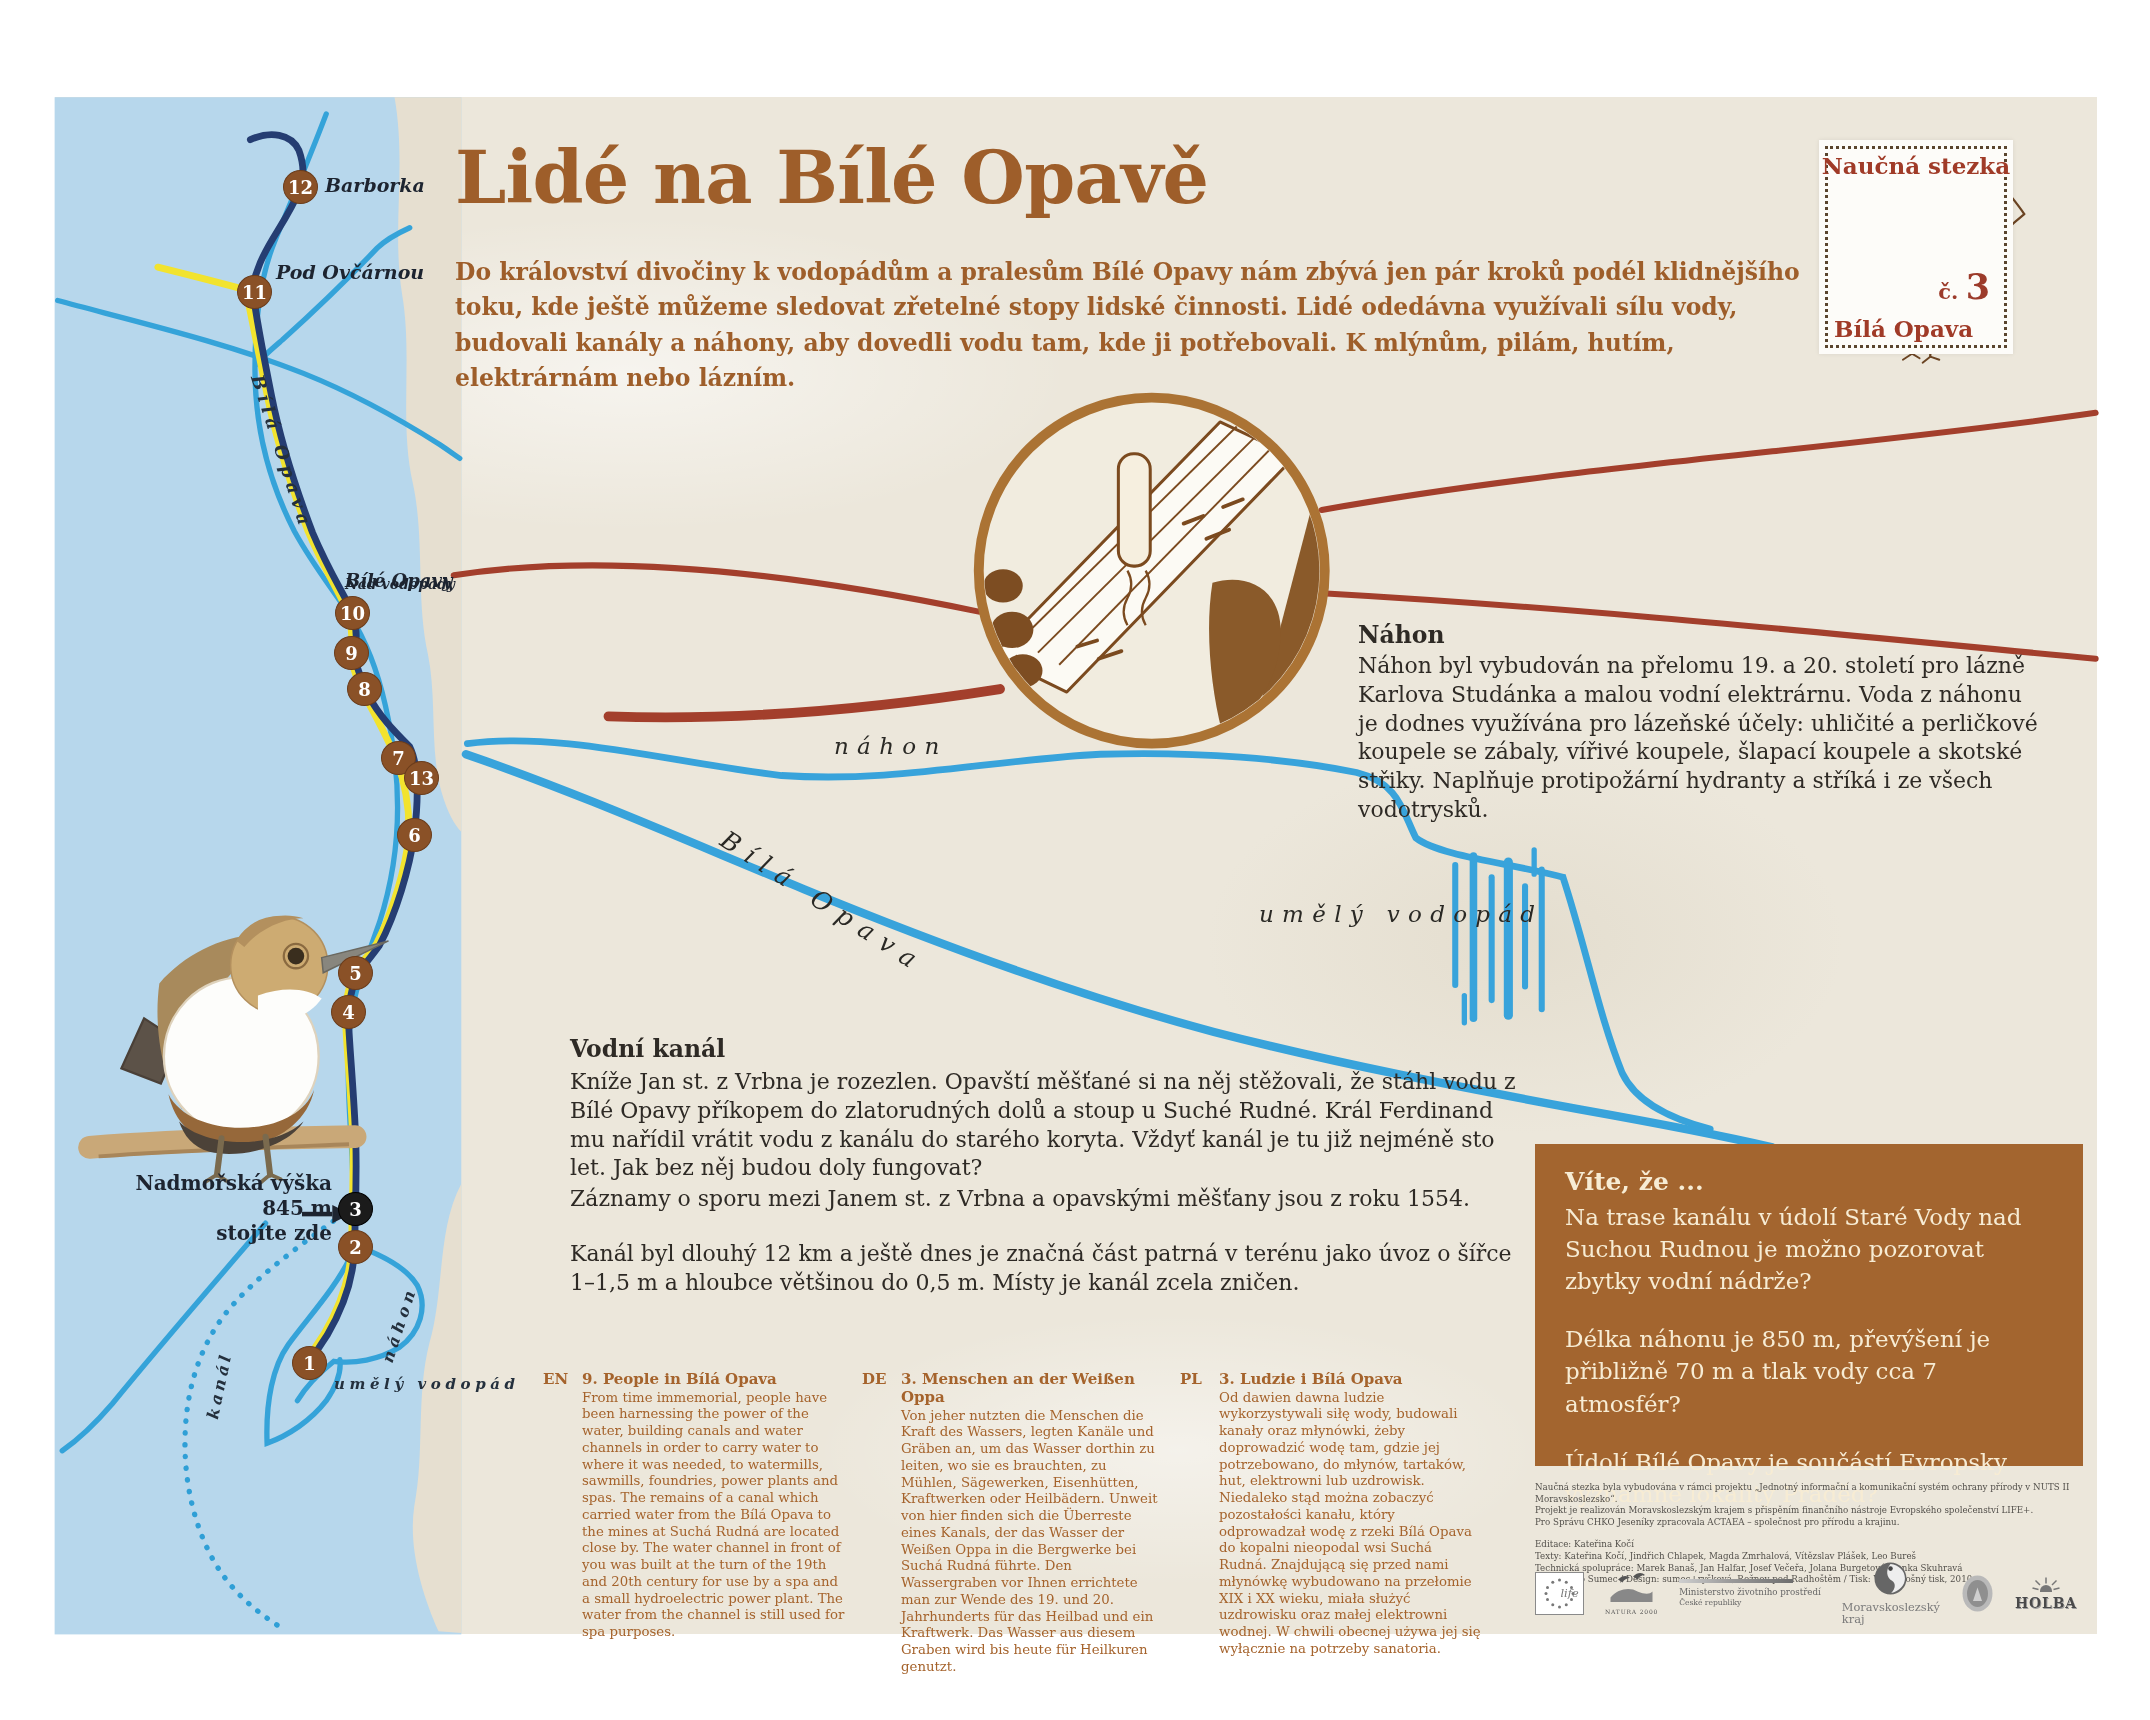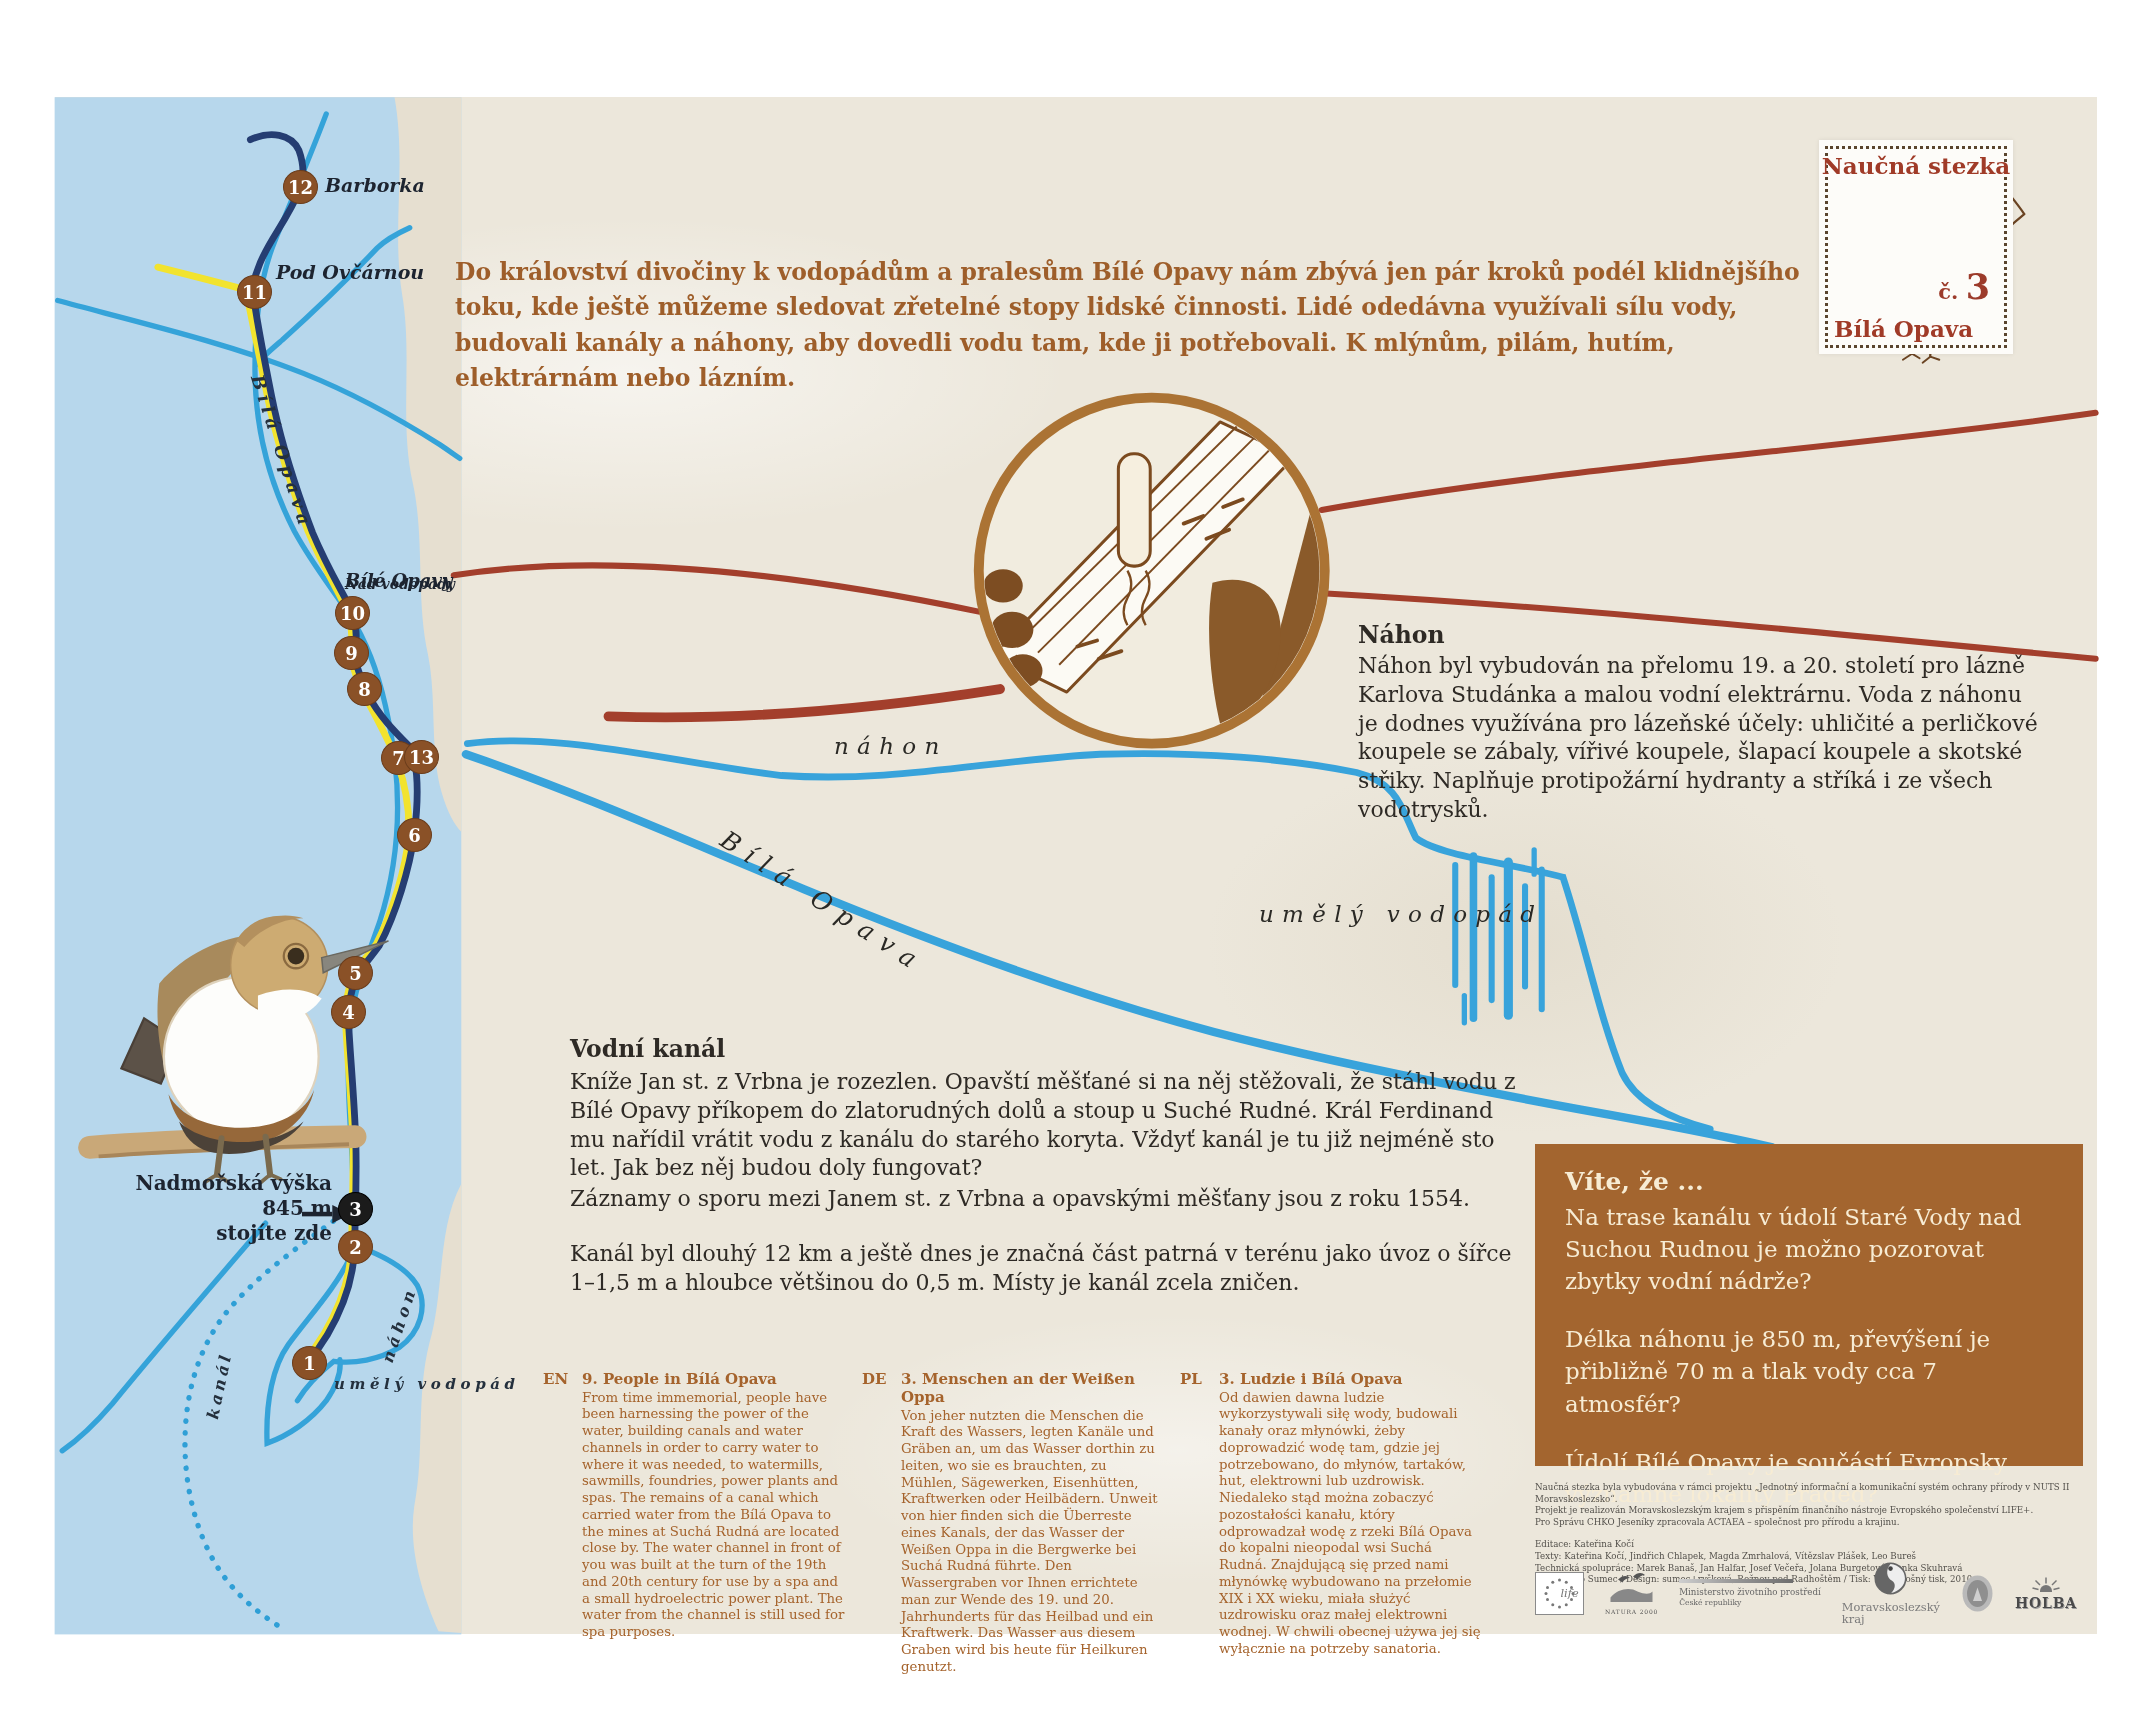--- a/index.html
+++ b/index.html
@@ -202,21 +202,21 @@
       <path d="M 2520 466 l -12 8 M 2520 466 l 10 6 M 2544 470 l -10 8 M 2544 470 l 12 4" stroke-width="2.5"></path>
     </g>
   </svg>
 
   <div class="stop" style="left:283px;top:170px;">12</div>
   <div class="stop" style="left:237px;top:275px;">11</div>
   <div class="stop" style="left:335px;top:596px;">10</div>
   <div class="stop" style="left:334px;top:636px;">9</div>
   <div class="stop" style="left:347px;top:672px;">8</div>
   <div class="stop" style="left:381px;top:741px;">7</div>
-  <div class="stop" style="left:404px;top:740px;">13</div>
+  <div class="stop" style="left:404px;top:761px;">13</div>
   <div class="stop" style="left:397px;top:818px;">6</div>
   <div class="stop" style="left:338px;top:956px;">5</div>
   <div class="stop" style="left:331px;top:995px;">4</div>
   <div class="stop black" style="left:338px;top:1192px;">3</div>
   <div class="stop" style="left:338px;top:1230px;">2</div>
   <div class="stop" style="left:292px;top:1346px;">1</div>
 
   <div class="map-label" style="left:325px;top:174px;">Barborka</div>
   <div class="map-label" style="left:276px;top:261px;">Pod Ovčárnou</div>
   <div class="map-label" style="left:345px;top:576px;font-size:14px;">Nad vodopády</div>
@@ -225,20 +225,21 @@
   <div class="yah">
     <div>Nadmořská výška 845 m</div>
     <div>stojíte zde</div>
   </div>
 
   <div class="water-label" style="left:267px;top:372px;font-size:18px;letter-spacing:5.3px;transform:rotate(72deg);transform-origin:left top;">Bílá Opava</div>
   <div class="water-label" style="left:378px;top:1359px;font-size:16px;letter-spacing:4.6px;transform:rotate(-72deg);transform-origin:left top;">náhon</div>
   <div class="water-label" style="left:334px;top:1375px;font-size:15px;letter-spacing:4.6px;">umělý vodopád</div>
   <div class="water-label" style="left:203px;top:1417px;font-size:16px;letter-spacing:3.8px;transform:rotate(-78deg);transform-origin:left top;">kanál</div>
 
+  <div class="abs title" style="left:455px;top:134px;">Lidé na Bílé Opavě</div>
   <div class="abs intro" style="left:455px;top:255px;width:1362px;">Do království divočiny k vodopádům a pralesům Bílé Opavy nám zbývá jen pár kroků podél klidnějšího toku, kde ještě můžeme sledovat zřetelné stopy lidské činnosti. Lidé odedávna využívali sílu vody, budovali kanály a náhony, aby dovedli vodu tam, kde ji potřebovali. K mlýnům, pilám, hutím, elektrárnám nebo lázním.</div>
 
   <div class="stamp">
     <div class="stamp-inner"></div>
     <div class="stamp-top">Naučná stezka</div>
     <div class="stamp-no">
       <span>č.</span>
       <b>3</b>
     </div>
     <div class="stamp-bottom">Bílá Opava</div>

